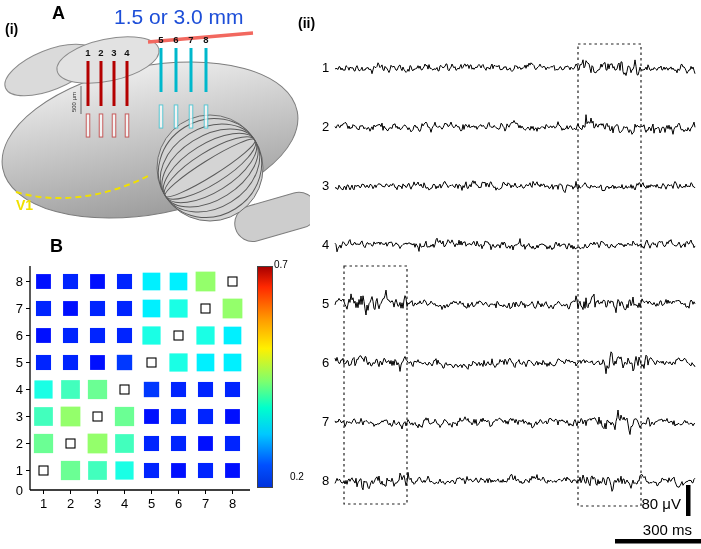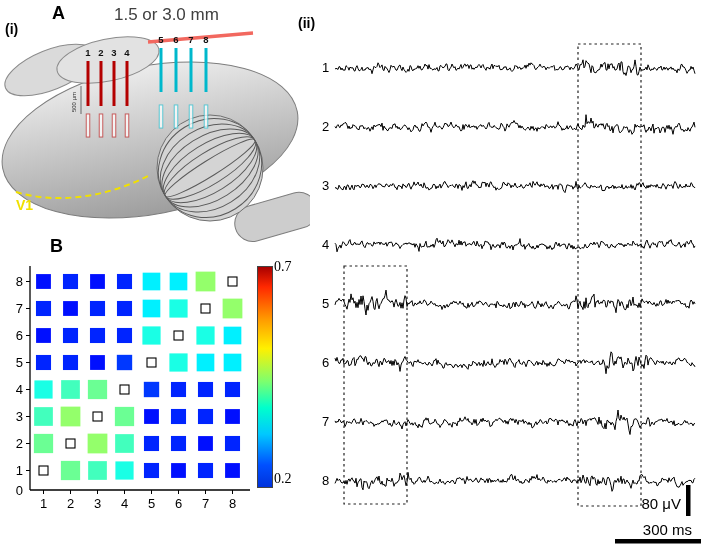--- a/index.html
+++ b/index.html
@@ -1,25 +1,25 @@
 <!DOCTYPE html>
 <html><head>
 <meta charset="utf-8">
 <style>
   html,body{margin:0;padding:0;background:#fff;}
   .fig{position:relative;width:701px;height:549px;background:#fff;
        font-family:"Liberation Sans",sans-serif;overflow:hidden;color:#000;}
   .abs{position:absolute;}
   .panel-letter{font-weight:bold;font-size:18px;}
   .panel-sub{font-weight:bold;font-size:14px;}
-  .distance{font-size:17px;color:#404040;}
+  .distance{font-size:21px;color:#1d4ed8;}
   .colorbar{position:absolute;left:257px;top:266px;width:14px;height:220px;border:1px solid #444;
      background:linear-gradient(to bottom,#a80000 0%,#ff2800 9%,#ff9c00 24%,#fff000 37%,
        #7dff6e 52%,#00ffcc 64%,#00c8ff 76%,#0050ff 90%,#0032dc 100%);}
-  .cb-label{position:absolute;font-size:14px;font-family:Liberation Serif, serif;}
+  .cb-label{position:absolute;font-size:10px;}
   .dashbox{fill:none;stroke:#222;stroke-width:1.2;stroke-dasharray:2.5 3;}
   svg text{font-family:"Liberation Sans",sans-serif;}
 </style>
 </head>
 <body>
 
 <div class="fig">
 
   <div class="abs panel-letter" style="left:52px;top:3px">A</div>
   <div class="abs panel-sub" style="left:5px;top:21px">(i)</div>
@@ -188,21 +188,21 @@
       <rect x="62.96" y="21.96" width="15.08" height="15.08" fill="rgb(0,36,255)"></rect>
       <rect x="90.09" y="22.09" width="14.82" height="14.82" fill="rgb(0,15,255)"></rect>
       <rect x="116.96" y="21.96" width="15.08" height="15.08" fill="rgb(0,36,255)"></rect>
       <rect x="142.66" y="20.66" width="17.68" height="17.68" fill="rgb(0,240,255)"></rect>
       <rect x="169.66" y="20.66" width="17.68" height="17.68" fill="rgb(0,240,255)"></rect>
       <rect x="195.62" y="19.62" width="19.759999999999998" height="19.759999999999998" fill="rgb(148,255,107)"></rect>
       <rect x="228" y="25" width="9" height="9" fill="#fff" stroke="#000" stroke-width="1.1"></rect>
     </svg>
   <div class="colorbar"></div>
   <div class="cb-label" style="left:274px;top:259px">0.7</div>
-  <div class="cb-label" style="left:274px;top:471px">0.2</div>
+  <div class="cb-label" style="left:290px;top:471px">0.2</div>
 
   <div class="abs panel-sub" style="left:298px;top:15px">(ii)</div>
   <svg id="traces-svg" class="abs" style="left:315px;top:30px" width="386" height="519">
     <rect class="dashbox" x="263" y="14" width="63" height="462"></rect>
     <rect class="dashbox" x="29" y="236" width="63" height="238"></rect>
     <g id="trace-lines">
         <text x="7" y="42" font-size="13">1</text>
         <polyline points="20,38.9 21,38.5 22,38.6 23,39.5 24,36.6 25,36.9 26,39.9 27,38.0 28,40.2 29,39.8 30,40.3 31,35.7 32,36.6 33,37.6 34,40.2 35,37.1 36,37.9 37,37.8 38,37.9 39,40.7 40,41.1 41,37.4 42,35.7 43,38.5 44,40.7 45,40.6 46,39.3 47,37.2 48,40.7 49,39.6 50,40.2 51,38.1 52,38.1 53,37.4 54,39.6 55,39.1 56,39.7 57,43.7 58,39.9 59,36.3 60,37.4 61,37.5 62,36.5 63,32.8 64,34.8 65,37.6 66,36.6 67,34.9 68,39.8 69,40.6 70,36.4 71,37.9 72,38.4 73,40.5 74,42.5 75,39.8 76,35.3 77,36.8 78,36.9 79,36.1 80,38.1 81,40.1 82,40.2 83,37.8 84,35.7 85,35.0 86,38.6 87,40.6 88,37.0 89,39.6 90,41.0 91,42.4 92,41.4 93,39.2 94,41.3 95,35.6 96,36.3 97,39.9 98,40.8 99,39.0 100,39.5 101,38.2 102,38.2 103,35.7 104,38.3 105,36.0 106,39.6 107,40.0 108,38.3 109,36.9 110,34.0 111,35.8 112,35.3 113,39.1 114,34.6 115,38.4 116,38.2 117,39.4 118,40.1 119,38.7 120,39.3 121,39.2 122,37.5 123,40.8 124,40.9 125,35.9 126,35.5 127,36.8 128,38.0 129,37.1 130,36.4 131,33.9 132,34.2 133,39.8 134,40.8 135,38.3 136,37.4 137,34.0 138,36.1 139,37.9 140,36.7 141,40.3 142,39.6 143,38.0 144,39.1 145,36.8 146,34.5 147,38.4 148,37.3 149,34.8 150,33.9 151,36.3 152,34.9 153,34.8 154,38.5 155,35.3 156,34.9 157,39.2 158,37.9 159,39.4 160,37.9 161,37.0 162,37.7 163,35.7 164,34.4 165,35.8 166,38.0 167,35.5 168,34.5 169,37.4 170,38.7 171,40.3 172,37.1 173,38.2 174,37.8 175,39.2 176,36.0 177,34.0 178,38.7 179,35.5 180,35.5 181,36.6 182,35.9 183,36.8 184,35.3 185,39.4 186,39.8 187,39.3 188,39.0 189,36.8 190,37.4 191,36.6 192,40.1 193,39.4 194,39.3 195,37.9 196,40.4 197,41.5 198,40.2 199,39.3 200,35.4 201,36.4 202,36.1 203,38.6 204,37.2 205,37.4 206,39.5 207,38.0 208,38.4 209,37.3 210,35.1 211,38.3 212,34.9 213,36.5 214,33.1 215,35.1 216,32.8 217,34.0 218,34.5 219,35.6 220,38.8 221,39.7 222,37.9 223,37.2 224,36.2 225,34.1 226,36.3 227,37.5 228,36.8 229,36.4 230,37.1 231,39.8 232,37.7 233,37.2 234,38.4 235,37.4 236,36.4 237,37.1 238,36.4 239,35.4 240,40.4 241,39.4 242,39.8 243,39.6 244,38.8 245,36.7 246,37.2 247,39.8 248,39.6 249,39.1 250,36.6 251,37.0 252,36.1 253,36.2 254,37.6 255,39.8 256,37.1 257,38.4 258,39.1 259,38.6 260,36.5 261,34.0 262,34.9 263,38.8 264,39.9 265,34.6 266,35.0 267,33.4 268,29.8 269,37.9 270,36.2 271,30.7 272,32.5 273,33.1 274,33.9 275,38.3 276,42.7 277,35.7 278,36.9 279,42.1 280,42.5 281,42.8 282,41.0 283,39.9 284,40.0 285,38.3 286,34.0 287,37.1 288,34.4 289,33.1 290,32.5 291,39.8 292,40.2 293,33.8 294,38.8 295,34.2 296,34.4 297,33.7 298,38.1 299,36.6 300,40.1 301,39.8 302,38.9 303,34.7 304,33.0 305,40.4 306,31.8 307,32.1 308,41.6 309,44.3 310,42.8 311,45.5 312,41.3 313,36.2 314,36.2 315,37.8 316,42.7 317,39.8 318,39.3 319,36.4 320,29.9 321,36.3 322,44.6 323,45.1 324,41.4 325,37.2 326,39.6 327,40.5 328,39.6 329,40.0 330,39.0 331,37.1 332,39.8 333,34.8 334,37.4 335,40.0 336,40.5 337,38.8 338,39.9 339,37.6 340,38.2 341,39.4 342,40.3 343,38.0 344,37.5 345,37.7 346,36.0 347,40.1 348,39.6 349,37.0 350,39.4 351,37.6 352,38.0 353,40.2 354,38.2 355,38.5 356,36.9 357,39.4 358,38.0 359,40.0 360,40.4 361,40.1 362,42.8 363,38.9 364,40.4 365,39.5 366,34.6 367,34.3 368,37.0 369,36.8 370,38.3 371,40.6 372,43.3 373,41.6 374,39.9 375,40.0 376,36.4 377,38.9 378,37.0 379,40.4 380,43.7" fill="none" stroke="#000" stroke-width="1" stroke-linejoin="round"></polyline>
         <text x="7" y="101" font-size="13">2</text>
         <polyline points="20,96.5 21,98.1 22,95.8 23,94.6 24,96.7 25,97.6 26,94.9 27,95.7 28,93.8 29,93.7 30,92.4 31,92.9 32,94.9 33,98.5 34,96.0 35,98.9 36,97.4 37,98.1 38,94.6 39,95.8 40,95.7 41,96.8 42,98.9 43,99.1 44,99.9 45,95.8 46,96.3 47,95.4 48,96.1 49,98.9 50,97.6 51,98.6 52,99.4 53,97.4 54,98.2 55,101.2 56,98.8 57,96.8 58,99.6 59,95.0 60,96.6 61,96.1 62,95.3 63,95.0 64,94.5 65,94.6 66,96.6 67,93.1 68,100.3 69,96.0 70,98.1 71,98.6 72,100.4 73,100.7 74,98.3 75,97.9 76,97.7 77,98.6 78,94.6 79,94.6 80,93.7 81,97.5 82,96.1 83,98.8 84,97.2 85,99.4 86,99.4 87,98.1 88,96.6 89,95.3 90,95.0 91,96.5 92,97.4 93,99.8 94,97.7 95,99.5 96,101.9 97,100.8 98,99.8 99,96.1 100,95.0 101,97.4 102,96.7 103,98.5 104,100.9 105,101.4 106,98.6 107,93.7 108,95.9 109,94.2 110,93.0 111,92.0 112,93.7 113,97.1 114,97.0 115,98.6 116,102.3 117,98.5 118,96.5 119,95.3 120,92.2 121,96.2 122,96.5 123,97.6 124,96.2 125,96.4 126,97.7 127,99.2 128,97.8 129,95.4 130,93.0 131,94.1 132,93.9 133,96.5 134,96.1 135,94.5 136,92.0 137,95.1 138,96.9 139,97.8 140,96.7 141,94.7 142,96.2 143,97.1 144,96.6 145,99.5 146,101.1 147,100.1 148,94.6 149,99.4 150,95.1 151,94.5 152,96.3 153,97.2 154,94.6 155,97.8 156,96.8 157,96.6 158,96.5 159,95.8 160,97.6 161,96.2 162,99.3 163,97.4 164,96.2 165,95.2 166,94.7 167,96.6 168,95.3 169,96.2 170,97.6 171,99.0 172,97.4 173,93.9 174,92.4 175,96.3 176,97.3 177,96.9 178,97.5 179,95.5 180,96.4 181,97.7 182,98.2 183,98.8 184,99.4 185,97.9 186,93.3 187,94.0 188,96.3 189,97.6 190,101.1 191,98.8 192,93.9 193,95.8 194,97.2 195,94.9 196,93.1 197,92.4 198,92.8 199,90.5 200,92.8 201,93.6 202,93.0 203,94.9 204,97.9 205,95.4 206,98.1 207,96.1 208,97.9 209,99.2 210,100.2 211,99.5 212,98.2 213,97.0 214,98.6 215,100.2 216,96.3 217,98.7 218,96.4 219,100.4 220,98.6 221,97.9 222,101.3 223,97.5 224,99.0 225,98.3 226,97.6 227,96.4 228,97.5 229,97.0 230,99.1 231,94.6 232,95.3 233,96.8 234,97.9 235,96.3 236,96.1 237,97.8 238,96.1 239,96.3 240,98.2 241,97.2 242,95.4 243,91.7 244,95.2 245,95.8 246,97.2 247,100.3 248,98.5 249,100.0 250,98.7 251,98.5 252,95.7 253,99.1 254,97.8 255,95.8 256,96.3 257,98.8 258,99.7 259,98.5 260,98.7 261,99.9 262,96.1 263,93.6 264,97.2 265,97.9 266,99.1 267,99.6 268,95.1 269,97.0 270,97.1 271,84.7 272,93.7 273,91.7 274,92.5 275,93.2 276,88.0 277,93.1 278,91.2 279,98.1 280,97.3 281,93.7 282,95.8 283,97.2 284,94.3 285,94.9 286,93.6 287,95.4 288,93.7 289,97.3 290,99.2 291,94.8 292,93.3 293,96.7 294,95.7 295,100.6 296,100.2 297,96.4 298,102.9 299,97.6 300,96.8 301,95.2 302,94.6 303,95.4 304,100.8 305,102.9 306,101.8 307,100.9 308,99.2 309,96.5 310,97.7 311,97.6 312,96.8 313,100.1 314,102.5 315,99.7 316,100.8 317,104.3 318,102.7 319,101.8 320,94.2 321,97.2 322,95.3 323,96.0 324,97.0 325,96.7 326,97.1 327,96.1 328,96.5 329,94.8 330,99.4 331,102.3 332,99.9 333,100.3 334,97.0 335,98.0 336,100.9 337,97.0 338,94.0 339,103.2 340,98.6 341,98.7 342,98.3 343,97.2 344,98.1 345,103.0 346,101.0 347,97.6 348,97.1 349,97.6 350,102.4 351,98.0 352,95.5 353,98.7 354,95.2 355,99.3 356,96.8 357,99.9 358,104.3 359,99.2 360,97.2 361,96.4 362,97.1 363,94.4 364,93.1 365,95.5 366,99.6 367,99.9 368,99.5 369,101.7 370,100.0 371,99.8 372,101.0 373,97.6 374,99.8 375,101.2 376,98.1 377,97.0 378,95.0 379,92.1 380,97.3" fill="none" stroke="#000" stroke-width="1" stroke-linejoin="round"></polyline>

